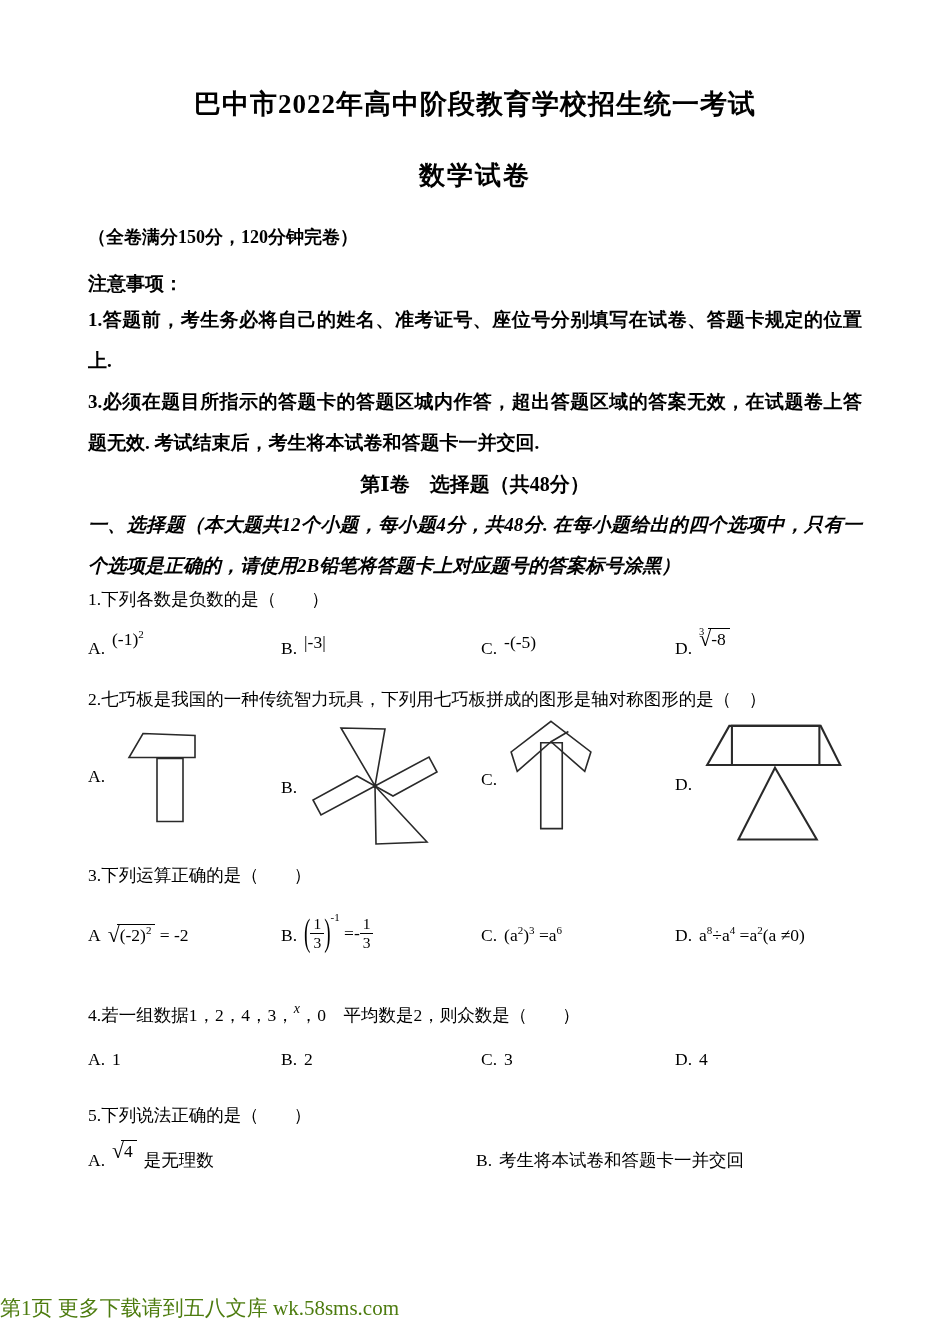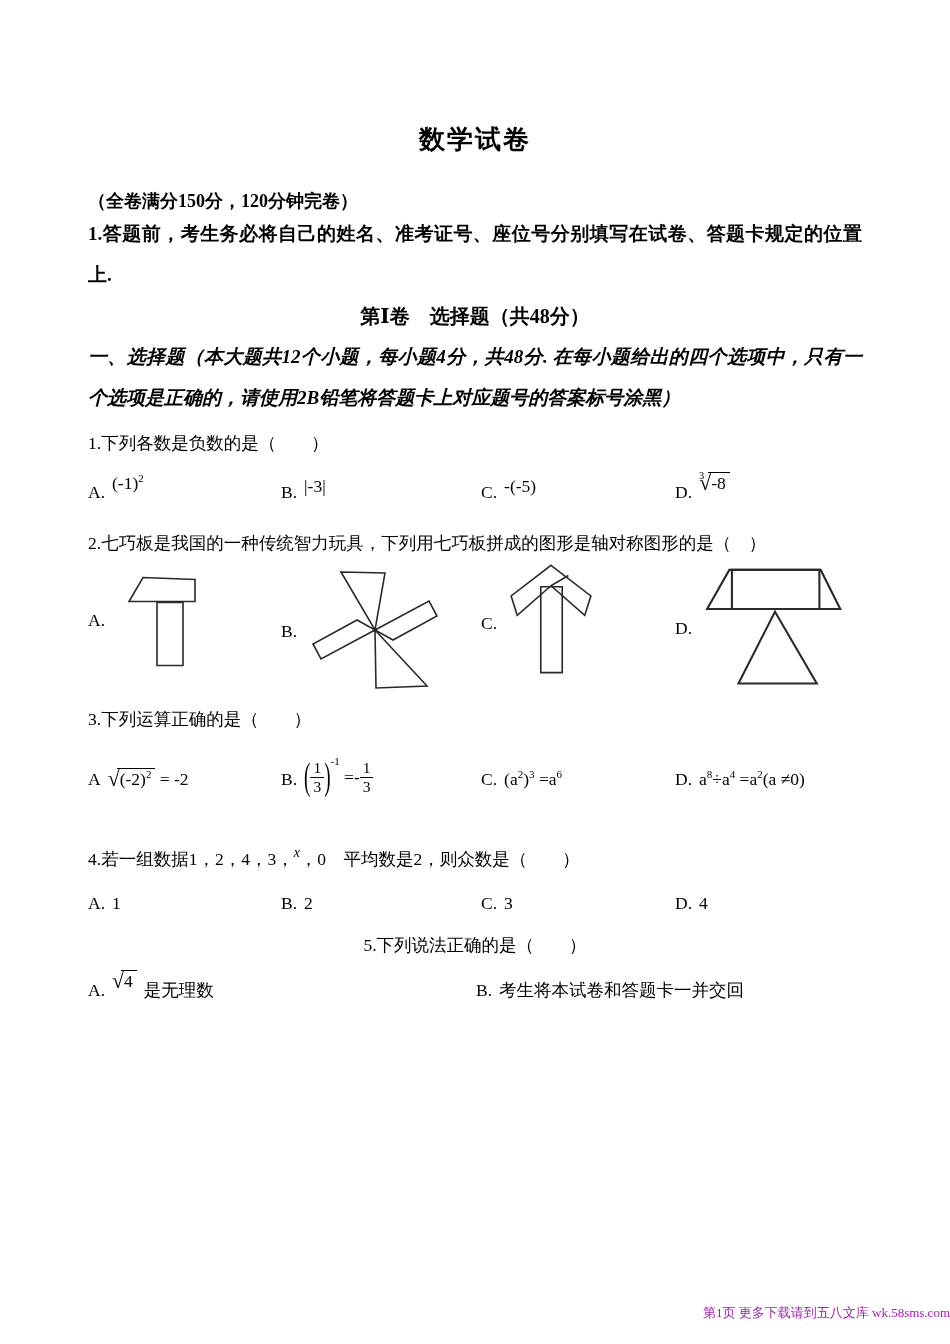--- a/index.html
+++ b/index.html
@@ -16,32 +16,32 @@
   }
   .exam-title { font-size:27px; font-weight:700; text-align:center; margin:0; letter-spacing:1px; }
   .paper-title { font-size:26px; font-weight:700; text-align:center; margin:36px 0 0 0; letter-spacing:2px; }
   .meta { font-size:18px; font-weight:700; margin-top:32px; }
   .notice-head { font-size:19px; font-weight:700; margin-top:20px; line-height:30px; }
   .notice { font-size:19px; font-weight:700; line-height:41px; margin:0; text-align:justify; }
   .section-head { font-size:20px; font-weight:700; text-align:center; margin:8px 0 6px 0; }
   .intro { font-size:19px; font-weight:700; line-height:41px; margin:0; text-align:justify;font-style:italic; }
 
   .q-text { font-size:17.5px; margin:0; line-height:26px; }
-  .q1-text { margin-top:12px; }
+  .q1-text { }
   .grid4 { display:grid; grid-template-columns:193px 200px 194px 1fr; align-items:center; }
   .grid2 { display:grid; grid-template-columns:388px 1fr; align-items:center; }
   .q1-opts { margin-top:14px; min-height:44px; }
   .q2-figs { margin-top:10px; align-items:flex-start; }
   .q3-opts { margin-top:10px; min-height:74px; }
   .q4-opts { margin-top:16px; min-height:30px; }
   .q5-opts { margin-top:8px; min-height:48px; }
   .q2-block { margin-top:16px; }
   .q3-block { margin-top:10px; }
   .q4-block { margin-top:24px; }
-  .q5-block { margin-top:14px;text-align:center; }
+  .q5-block { margin-top:28px; }
 
   .opt { display:flex; align-items:center; gap:7px; font-size:17.5px; }
   .opt .lbl { white-space:nowrap; }
   .raise { position:relative; top:-9px; }
   .raise-sm { position:relative; top:-6px; }
   sup.e { font-size:11px; vertical-align:super; line-height:0; }
 
   
   .rad { white-space:nowrap; display:inline-block; }
   .rad .idx { font-size:10.5px; vertical-align:10px; margin-right:-5px; position:relative; z-index:1; }
@@ -56,31 +56,34 @@
   .pexp { font-size:11px; vertical-align:18px; line-height:0; }
 
   .fig-cell { display:flex; align-items:center; gap:8px; }
   .fig-cell .lbl { font-size:17.5px; }
   .fig-cell svg { flex:0 0 auto; }
   .fig-a-wrap svg, .fig-c-wrap svg { margin-top:-4px; }
   .tangram { stroke:#2a2a2a; stroke-width:1.6; fill:none; stroke-linejoin:miter; }
 
   .xvar { font-style:italic; font-size:14px; vertical-align:8px; font-family:"Liberation Serif",serif; }
 
-  .footer { position:absolute; left:0; bottom:22px; width:100%; text-align:right; font-size:13px; color:#a21caf; }
+  .footer { position:absolute; left:0; bottom:22px; width:100%; text-align:left; font-size:21px; color:#4d7c0f; }
 </style>
 </head>
 <body>
 
 <div class="page">
 
+  <h1 class="exam-title">巴中市2022年高中阶段教育学校招生统一考试</h1>
   <h2 class="paper-title">数学试卷</h2>
   <div class="meta">（全卷满分150分，120分钟完卷）</div>
 
+  <div class="notice-head">注意事项：</div>
   <p class="notice">1.答题前，考生务必将自己的姓名、准考证号、座位号分别填写在试卷、答题卡规定的位置上.</p>
+  <p class="notice">3.必须在题目所指示的答题卡的答题区城内作答，超出答题区域的答案无效，在试题卷上答题无效. 考试结束后，考生将本试卷和答题卡一并交回.</p>
 
   <div class="section-head">第Ⅰ卷　选择题（共48分）</div>
   <p class="intro">一、选择题（本大题共12个小题，每小题4分，共48分. 在每小题给出的四个选项中，只有一个选项是正确的，请使用2B铅笔将答题卡上对应题号的答案标号涂黑）</p>
 
   <div class="q1-block">
     <p class="q-text q1-text">1.下列各数是负数的是（　　）</p>
     <div class="grid4 q1-opts">
       <div class="opt">
         <span class="lbl">A.</span>
         <span class="raise"><span>(-1)</span><sup class="e">2</sup></span>

